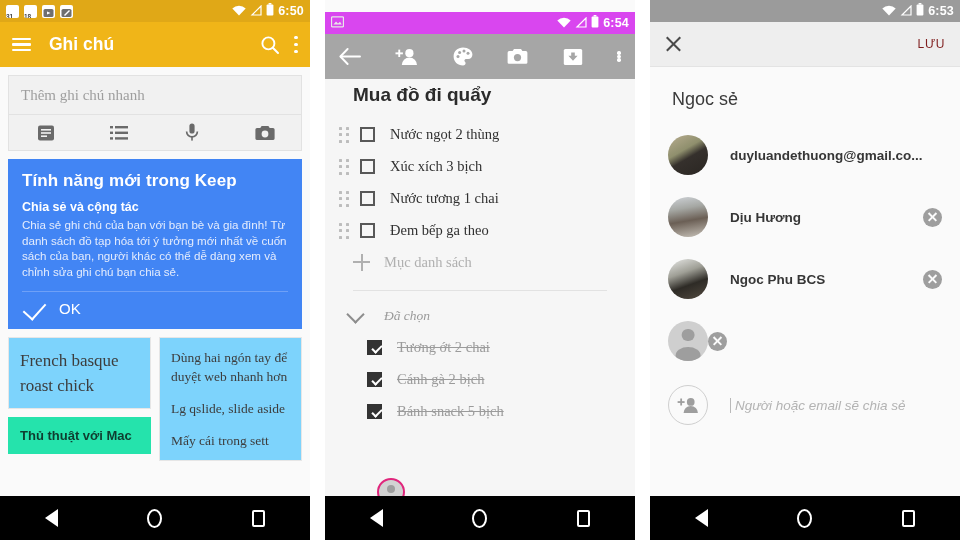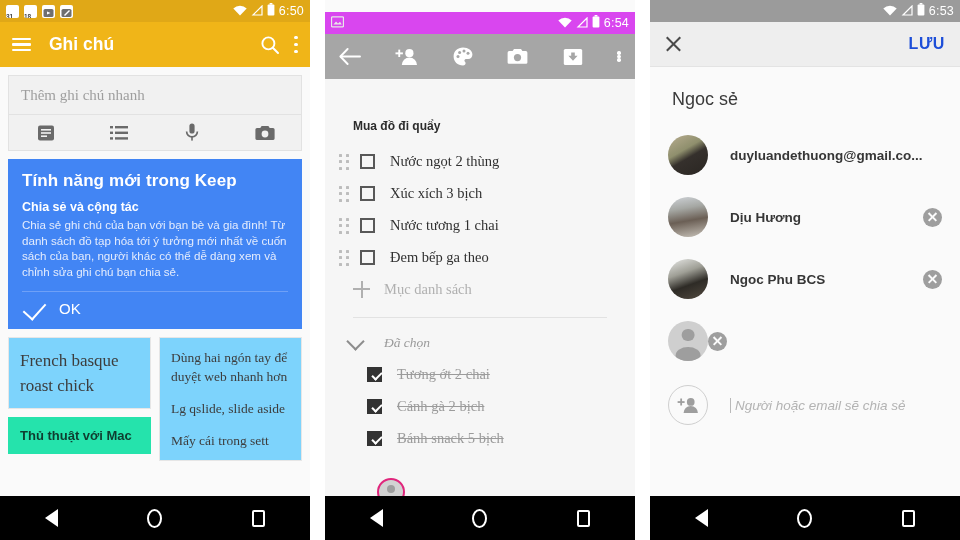--- a/index.html
+++ b/index.html
@@ -5,21 +5,21 @@
   html,body{margin:0;padding:0;background:#ffffff;}
   body{width:960px;height:540px;overflow:hidden;font-family:"Liberation Sans",sans-serif;}
   .stage{position:relative;width:960px;height:540px;display:flex;background:#fff;}
   .panel{position:relative;width:310px;height:540px;overflow:hidden;background:#fafafa;}
   .gutter{width:15px;height:540px;background:#ffffff;flex:0 0 15px;}
 
   
   .statusbar{height:22px;display:flex;align-items:center;padding:0 6px;box-sizing:border-box;color:#fff;}
   .sb-left{display:flex;align-items:center;gap:5px;flex:1;}
   .sb-right{display:flex;align-items:center;gap:4px;}
-  .sb-time{font-size:12.5px;font-weight:normal;letter-spacing:.2px;}
+  .sb-time{font-size:12.5px;font-weight:bold;letter-spacing:.2px;}
   .appicon{width:13px;height:13px;border-radius:2px;position:relative;display:inline-block;}
   .cal{background:#fff;border-radius:2px;overflow:hidden;}
   .cal .capbar{height:4px;background:#e0632c;}
   .cal .num{font-size:6.5px;line-height:9px;text-align:center;color:#444;font-weight:bold;}
   .sqico{background:#fff;border-radius:2px;}
 
   
   .p1 .statusbar{background:#e0a817;}
   .appbar{height:45px;display:flex;align-items:center;padding:0 12px;box-sizing:border-box;}
   .p1 .appbar{background:#f0b518;}
@@ -51,21 +51,21 @@
   .note.small{font-family:"Liberation Serif",serif;font-size:13.5px;line-height:19px;color:#3d3d3d;}
   .note.green{background:#25e3ac;border-color:#25e3ac;color:#0f3d30;font-weight:bold;font-size:13px;}
   .note.small p{margin:0 0 13px 0;}
   .note.small p:last-child{margin-bottom:0;}
 
   
   .p2 .statusbar{background:#d946ef;margin-top:12px;}
   .p2 .appbar{background:#a6a6a6;justify-content:space-between;padding:0 14px;}
   .p2 .appbar .ic{display:flex;align-items:center;justify-content:center;}
   .note-body{background:#f6f6f6;height:473px;padding:0 14px;box-sizing:border-box;}
-  .note-title{font-size:12px;font-weight:bold;color:#2b2b2b;padding:40px 0 12px 14px;}
+  .note-title{font-size:19px;font-weight:bold;color:#2b2b2b;padding:5px 0 12px 14px;}
   .li{display:flex;align-items:center;height:32px;}
   .grip{width:13px;height:15px;display:grid;grid-template-columns:repeat(2,4px);grid-template-rows:repeat(3,4px);gap:2.6px;margin-right:8px;}
   .grip i{width:3px;height:3px;background:#bdbdbd;border-radius:.5px;display:block;}
   .cbx{width:15px;height:15px;border:2px solid #585858;box-sizing:border-box;margin-right:15px;}
   .cbx.on{background:#333;border-color:#333;position:relative;}
   .cbx.on::after{content:"";position:absolute;left:2.5px;top:3px;width:8px;height:4px;border-left:2px solid #fff;border-bottom:2px solid #fff;transform:rotate(-45deg);}
   .li-txt{font-family:"Liberation Serif",serif;font-size:14.5px;color:#303030;text-align:right;}
   .li-txt.done{color:#9b9b9b;text-decoration:line-through;}
   .li.add{color:#aaaaaa;}
   .plus{width:17px;height:17px;position:relative;margin-left:14px;margin-right:14px;}
@@ -80,21 +80,21 @@
                background:#d2d2d2;border:2.5px solid #e0267c;box-sizing:border-box;overflow:hidden;}
   .shareavatar .pa{position:absolute;left:50%;top:5px;transform:translateX(-50%);width:8px;height:8px;border-radius:50%;background:#9e9e9e;}
   .shareavatar .pb{position:absolute;left:50%;bottom:-4px;transform:translateX(-50%);width:16px;height:11px;border-radius:8px 8px 0 0;background:#9e9e9e;}
 
   
   .p3 .statusbar{background:#9b9b9b;}
   .p3 .appbar{background:#eeeeee;justify-content:space-between;padding:0 15px;border-bottom:1px solid #e3e3e3;}
   .xico{width:17px;height:17px;position:relative;}
   .xico::before,.xico::after{content:"";position:absolute;left:-1px;top:7.5px;width:19px;height:1.8px;background:#4a4a4a;}
   .xico::before{transform:rotate(45deg);} .xico::after{transform:rotate(-45deg);}
-  .save-lbl{font-size:16px;font-weight:bold;color:#1d4ed8;letter-spacing:.6px;}
+  .save-lbl{font-size:12px;font-weight:normal;color:#7f1d1d;letter-spacing:.6px;}
   .share-body{background:#fafafa;height:473px;box-sizing:border-box;padding:0 18px;}
   .share-h{font-size:18px;color:#3a3a3a;padding:22px 0 14px 4px;}
   .prow{display:flex;align-items:center;height:62px;}
   .pav{width:40px;height:40px;border-radius:50%;overflow:hidden;position:relative;flex:0 0 40px;background:#cfcfcf;}
   .pname{margin-left:22px;flex:1;font-size:13.5px;font-weight:bold;color:#363636;}
   .pname.first{font-weight:bold;}
   .rmx{width:19px;height:19px;border-radius:50%;background:#9e9e9e;position:relative;flex:0 0 19px;}
   .rmx::before,.rmx::after{content:"";position:absolute;left:4px;top:8.6px;width:11px;height:1.8px;background:#fafafa;}
   .rmx::before{transform:rotate(45deg);} .rmx::after{transform:rotate(-45deg);}
   .addrow{display:flex;align-items:center;height:58px;margin-top:4px;}

